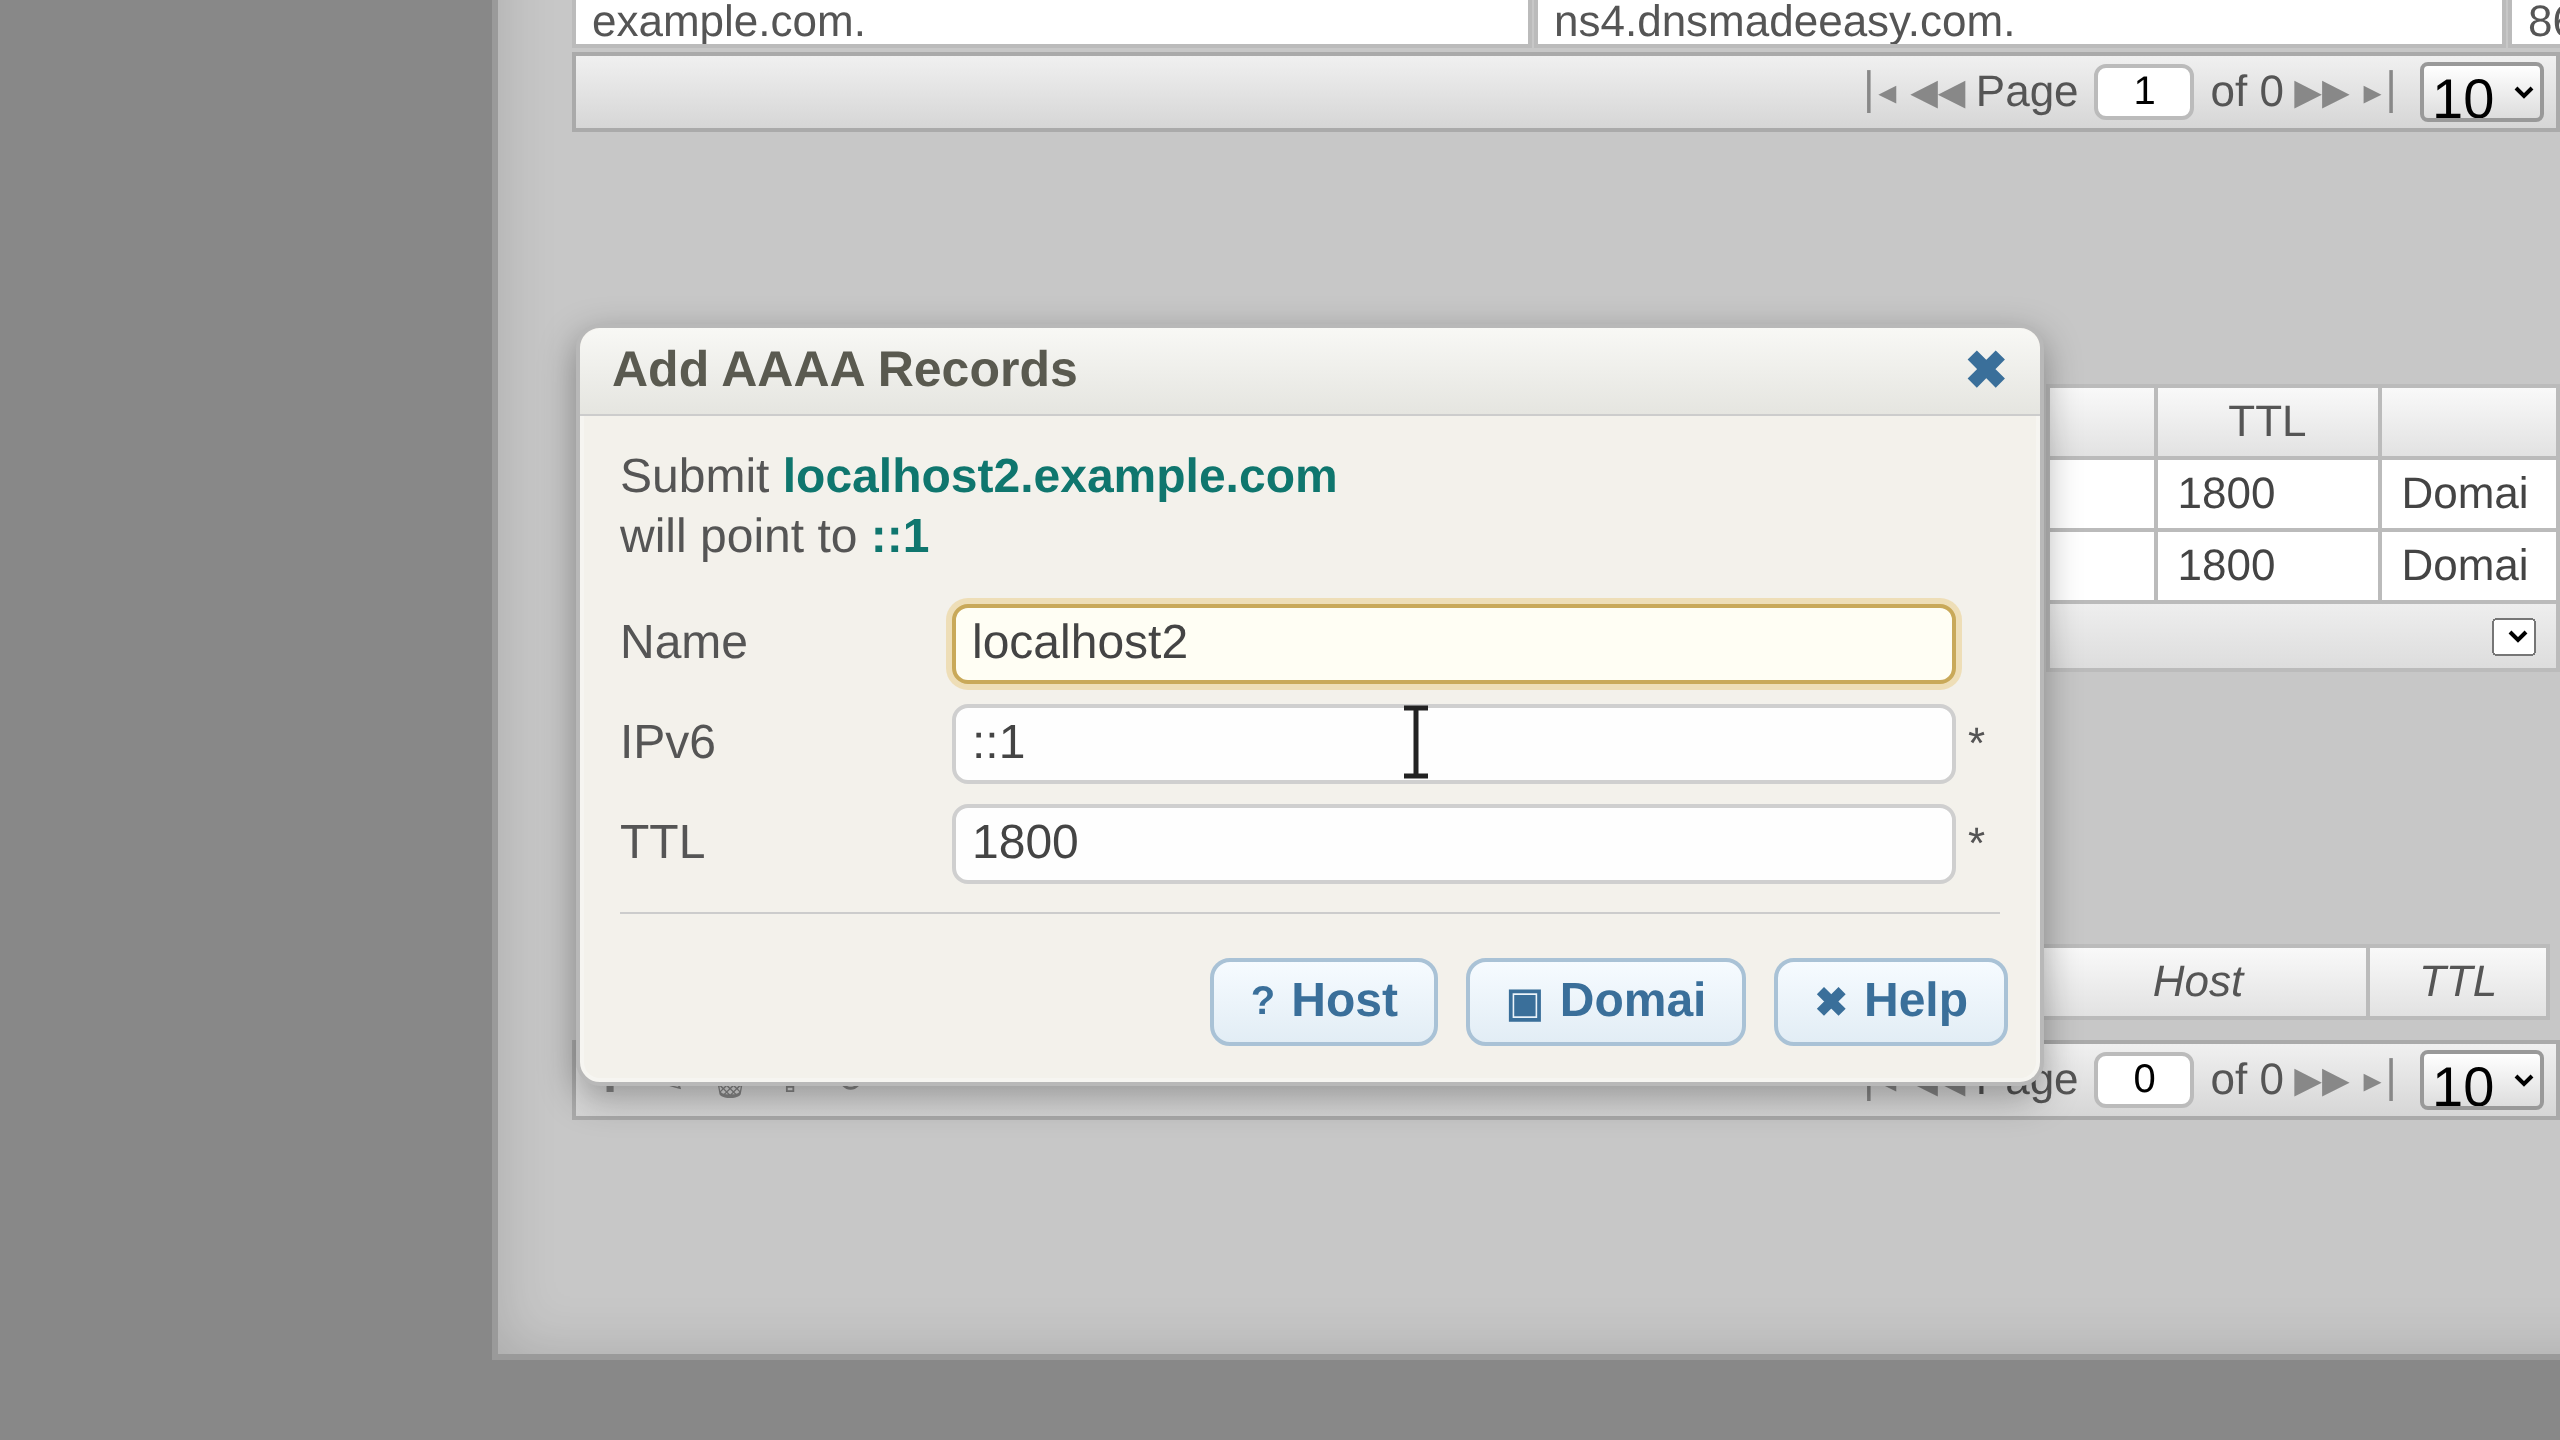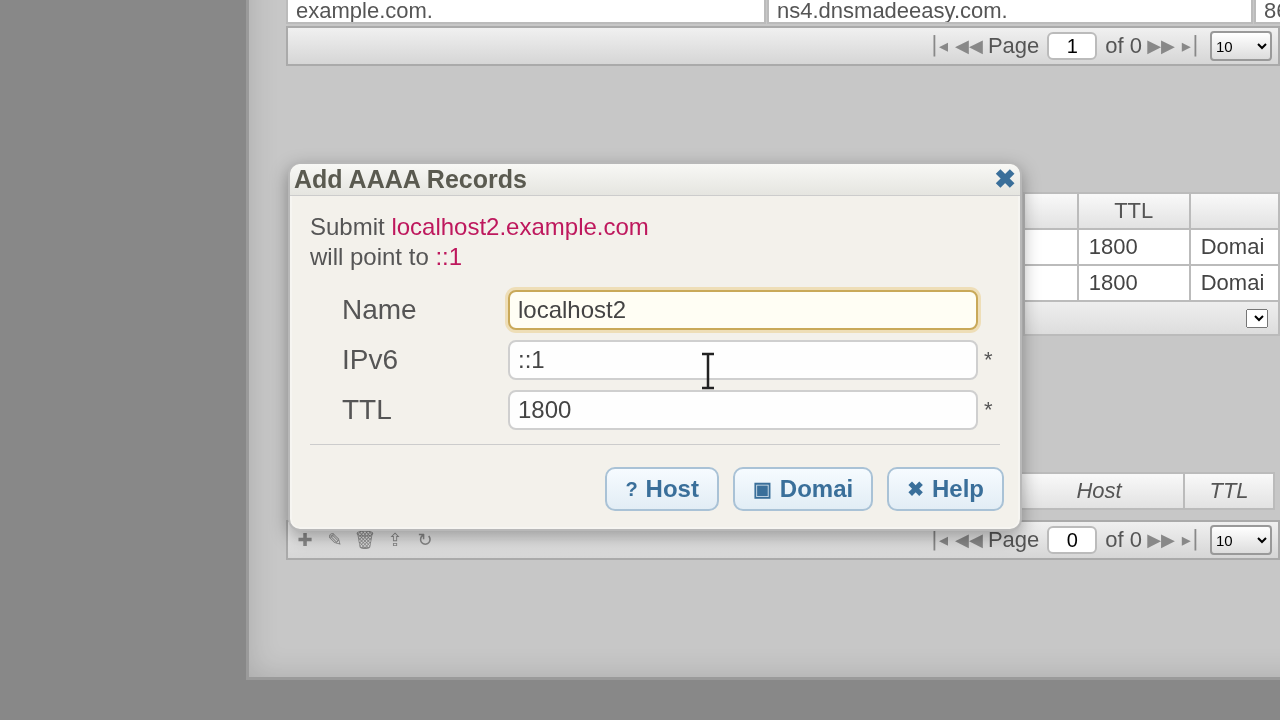--- a/index.html
+++ b/index.html
@@ -48,21 +48,21 @@
   }
   .pager-bar input.page-input {
     width: 50px; height: 28px;
     border: 2px solid #bbb;
     border-radius: 6px;
     font-size: 20px;
     text-align: center;
   }
   .pager-bar select.page-size {
     width: 62px; height: 30px;
-    font-size: 15px;
+    font-size: 28px;
     border: 2px solid #999;
     border-radius: 4px;
     background: linear-gradient(#fff,#ddd);
   }
   .bg-table {
     position: absolute;
     border-collapse: collapse;
     font-size: 22px;
     color: #444;
   }
@@ -80,58 +80,57 @@
   .dialog {
     position: absolute;
     left: 288px; top: 162px;
     width: 734px;
     background: #f3f1eb;
     border: 2px solid #b8b8b8;
     border-radius: 12px;
     box-shadow: 0 6px 18px rgba(0,0,0,.35), 0 0 0 2px rgba(255,255,255,.3) inset;
   }
   .dialog-title {
-    height: 32px;
+    height: 44px;
     background: linear-gradient(#f8f8f5,#e5e5e0);
     border-bottom: 1px solid #ccc;
     border-radius: 12px 12px 0 0;
     display: flex;
     align-items: center;
-    padding: 0 4px;
+    padding: 0 16px;
     font-size: 25px;
     font-weight: bold;
     color: #5a5a50;
   }
   .dialog-title .close {
     margin-left: auto;
     color: #3a6f9a;
     font-size: 26px;
     font-weight: bold;
     cursor: pointer;
   }
   .dialog-body {
     padding: 16px 20px 8px 20px;
     font-size: 24px;
     color: #555;
   }
   .record-preview {
     margin: 0 0 18px 0;
     line-height: 1.25;
   }
-  .record-preview b { font-weight: normal; color: #be185d; }
+  .record-preview b { font-weight: bold; color: #0f766e; }
   .form-row {
     display: flex;
     align-items: center;
     margin: 10px 0;
   }
   .form-row label {
     width: 130px;
-    font-size: 28px;
-    color: #555;
-    margin-left: 32px;
+    font-size: 24px;
+    color: #555;
   }
   .form-row input {
     flex: 1;
     height: 40px;
     border: 2px solid #cfcfcf;
     border-radius: 8px;
     font-size: 24px;
     padding: 2px 8px;
     color: #444;
     background: #fefefe;

